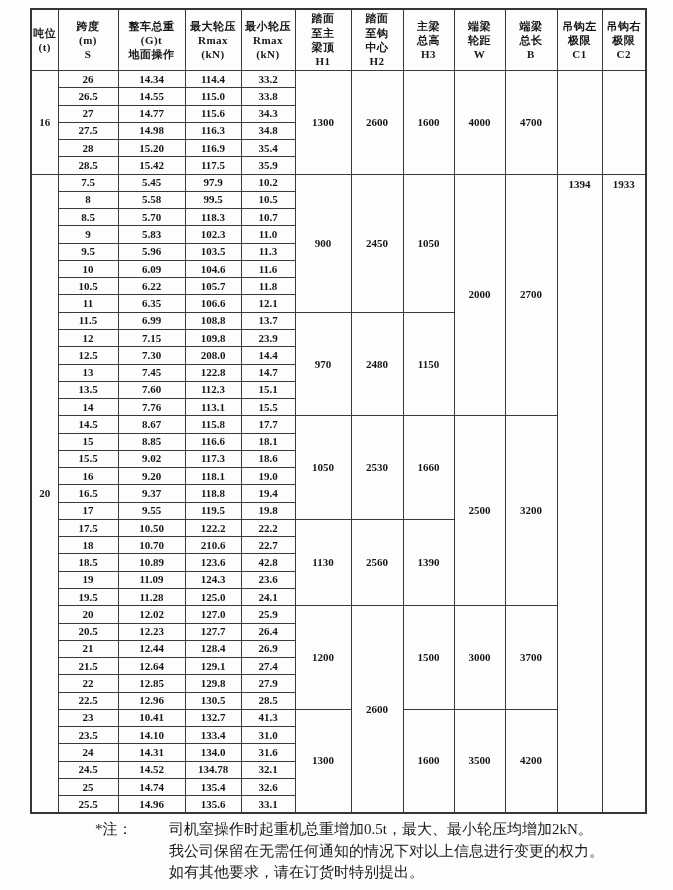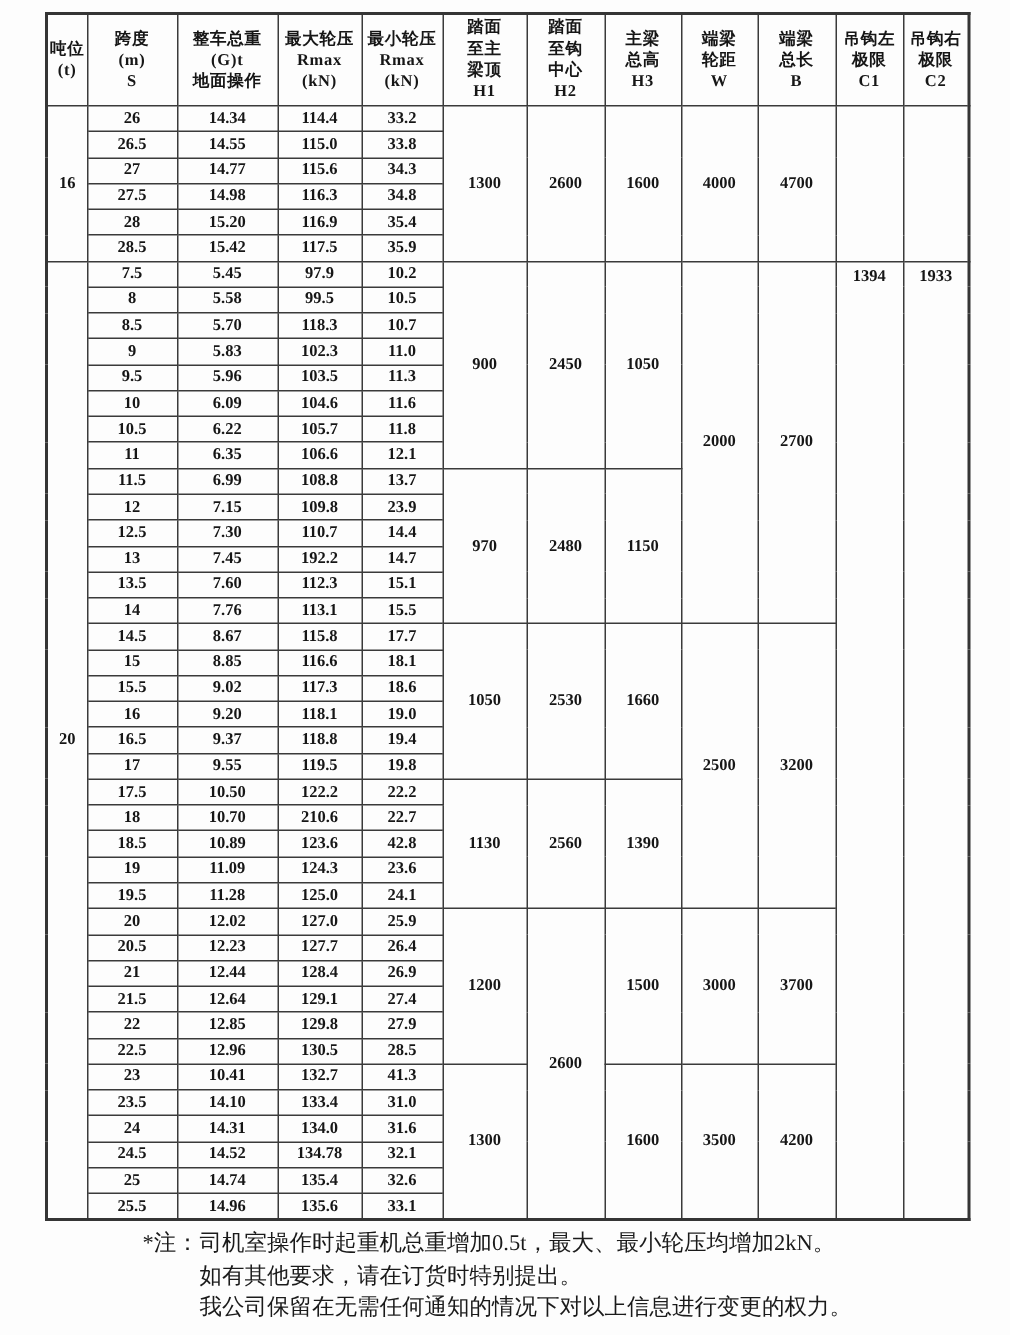--- a/index.html
+++ b/index.html
@@ -26,21 +26,21 @@
   }
   .spec tbody tr{height:17.28px;}
   .spec tbody td{font-size:11px;line-height:1;}
   .spec td.tonnage{font-size:11px;}
   .spec td.vtop{vertical-align:top;padding-top:4px;}
   .footnote{
     position:absolute;left:95px;top:819px;display:flex;
     font-size:15px;line-height:21.5px;color:#1a1a1a;
   }
   .footnote .marker{flex:0 0 38px;white-space:nowrap;}
-  .footnote .lines div{white-space:nowrap;}
+  .footnote .lines div{white-space:nowrap;margin-left:36px;}
 </style>
 </head>
 <body>
 
 <div class="sheet">
 
   <table class="spec">
     <colgroup>
       <col class="c0">
         <col class="c1">
@@ -208,27 +208,27 @@
         </tr>
         <tr>
           <td>12</td>
           <td>7.15</td>
           <td>109.8</td>
           <td>23.9</td>
         </tr>
         <tr>
           <td>12.5</td>
           <td>7.30</td>
-          <td>110.7</td>
+          <td>208.0</td>
           <td>14.4</td>
         </tr>
         <tr>
           <td>13</td>
           <td>7.45</td>
-          <td>192.2</td>
+          <td>122.8</td>
           <td>14.7</td>
         </tr>
         <tr>
           <td>13.5</td>
           <td>7.60</td>
           <td>112.3</td>
           <td>15.1</td>
         </tr>
         <tr>
           <td>14</td>
@@ -391,18 +391,18 @@
           <td>135.6</td>
           <td>33.1</td>
         </tr>
       </tbody>
   </table>
 
   <div class="footnote">
     <span class="marker">*注：</span>
     <div class="lines">
       <div>司机室操作时起重机总重增加0.5t，最大、最小轮压均增加2kN。</div>
+      <div>我公司保留在无需任何通知的情况下对以上信息进行变更的权力。</div>
       <div>如有其他要求，请在订货时特别提出。</div>
-      <div>我公司保留在无需任何通知的情况下对以上信息进行变更的权力。</div>
     </div>
   </div>
 
 </div>
 
 </body></html>

